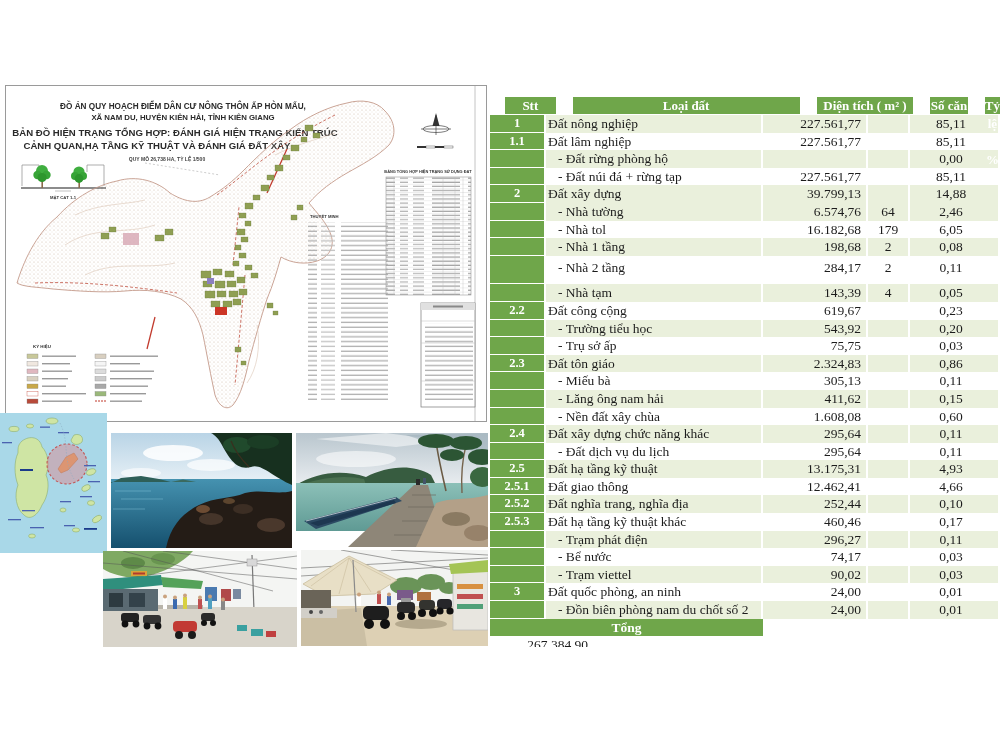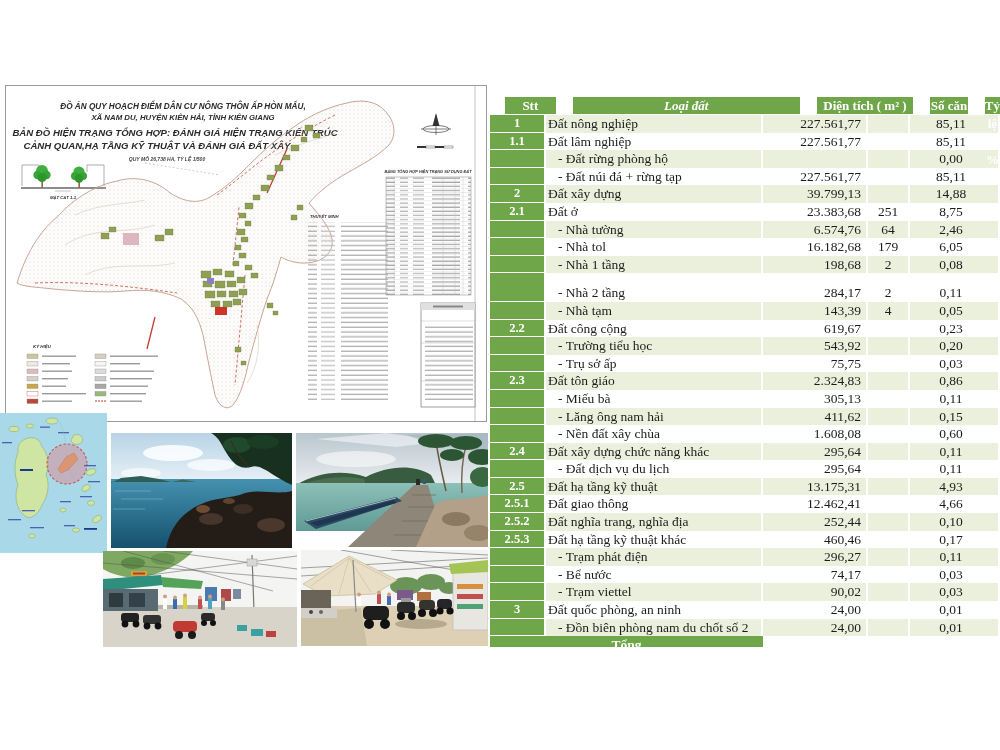--- a/index.html
+++ b/index.html
@@ -8,53 +8,53 @@
   .abs{position:absolute;}
 
   
   #land-table{position:absolute;left:490px;top:97px;width:510px;height:550px;overflow:hidden;
               font-size:13.5px;color:#1c1c1c;}
   .t-head{display:flex;height:18px;}
   .t-head .hc{background:var(--green);color:#fff;font-weight:bold;text-align:center;
               line-height:18px;font-size:13px;border-right:2px solid #fff;box-sizing:border-box;
               border-bottom:1px solid #fff;margin-left:15px;}
   .w-stt{width:56px;}
-  .w-name{width:244px;font-style:italic;}
+  .w-name{width:244px;}
   .w-area{width:105px;}
   .w-can{width:42px;}
   .w-pct{width:82px;flex:1;border-right:none !important;}
   .t-row{display:flex;height:17.6px;background:#fff;}
   .t-row.odd{background:var(--tint);}
   .t-row .cell{height:100%;line-height:17.6px;box-sizing:border-box;border-right:2px solid #fff;
                white-space:nowrap;overflow:hidden;}
   .c-stt{width:56px;background:var(--green);color:#fff;font-weight:bold;text-align:center;
          font-size:12.5px;border-bottom:1px solid #fff;}
   .c-name{width:217px;padding-left:2px;}
   .t-row.sub .c-name{padding-left:12px;}
   .c-area{width:105px;text-align:right;padding-right:5px;}
   .c-can{width:42px;text-align:center;}
   .c-pct{flex:1;text-align:center;padding-right:6px;border-right:none;}
   .t-row.tall{height:28.6px;}
-  .t-row.tall .cell:not(.c-stt){margin-top:11px;height:17.6px;background:inherit;}
+  .t-row.tall .cell:not(.c-stt){margin-top:3px;height:17.6px;background:inherit;}
   .t-row.tall .c-stt{height:28.6px;}
   .t-total{display:flex;height:17.6px;line-height:17.6px;flex-direction:column;}
   .tt-label{width:275px;background:var(--green);color:#fff;font-weight:bold;text-align:center;
             border-right:2px solid #fff;box-sizing:border-box;}
   .tt-area{width:105px;text-align:right;padding-right:5px;box-sizing:border-box;border-right:2px solid #fff;background:#fff;}
   .tt-can{width:42px;border-right:2px solid #fff;box-sizing:border-box;background:#fff;}
   .tt-pct{flex:1;text-align:right;padding-right:6px;box-sizing:border-box;background:#fff;}
 
   .map-sans{font-family:"Liberation Sans","DejaVu Sans",sans-serif;}
 </style>
 </head>
 <body>
 
 <div class="canvas">
 
-  <div class="abs" style="left:5px;top:85px;width:482px;height:337px;font-style:italic;">
+  <div class="abs" style="left:5px;top:85px;width:482px;height:337px;">
     <svg width="482" height="337" viewBox="0 0 482 337" class="map-sans">
       <defs>
         <pattern id="stip" width="4" height="4" patternUnits="userSpaceOnUse">
           <circle cx="1" cy="1" r="0.55" fill="#c9b6a4"></circle>
             <circle cx="3" cy="3" r="0.45" fill="#d6c6b6"></circle>
         </pattern>
         <pattern id="ptxt" width="84" height="4.8" patternUnits="userSpaceOnUse">
           <rect x="0" y="1.6" width="60" height="1.2" fill="#a8a8a8"></rect>
           <rect x="64" y="1.6" width="14" height="1.2" fill="#bcbcbc"></rect>
         </pattern>
@@ -540,27 +540,20 @@
           <div class="cell c-can"></div>
           <div class="cell c-pct">85,11</div>
         </div>
         <div class="t-row odd">
           <div class="cell c-stt">2</div>
           <div class="cell c-name">Đất xây dựng</div>
           <div class="cell c-area">39.799,13</div>
           <div class="cell c-can"></div>
           <div class="cell c-pct">14,88</div>
         </div>
-        <div class="t-row">
-          <div class="cell c-stt">2.1</div>
-          <div class="cell c-name">Đất ở</div>
-          <div class="cell c-area">23.383,68</div>
-          <div class="cell c-can">251</div>
-          <div class="cell c-pct">8,75</div>
-        </div>
         <div class="t-row odd sub">
           <div class="cell c-stt"></div>
           <div class="cell c-name">- Nhà tường</div>
           <div class="cell c-area">6.574,76</div>
           <div class="cell c-can">64</div>
           <div class="cell c-pct">2,46</div>
         </div>
         <div class="t-row sub">
           <div class="cell c-stt"></div>
           <div class="cell c-name">- Nhà tol</div>

